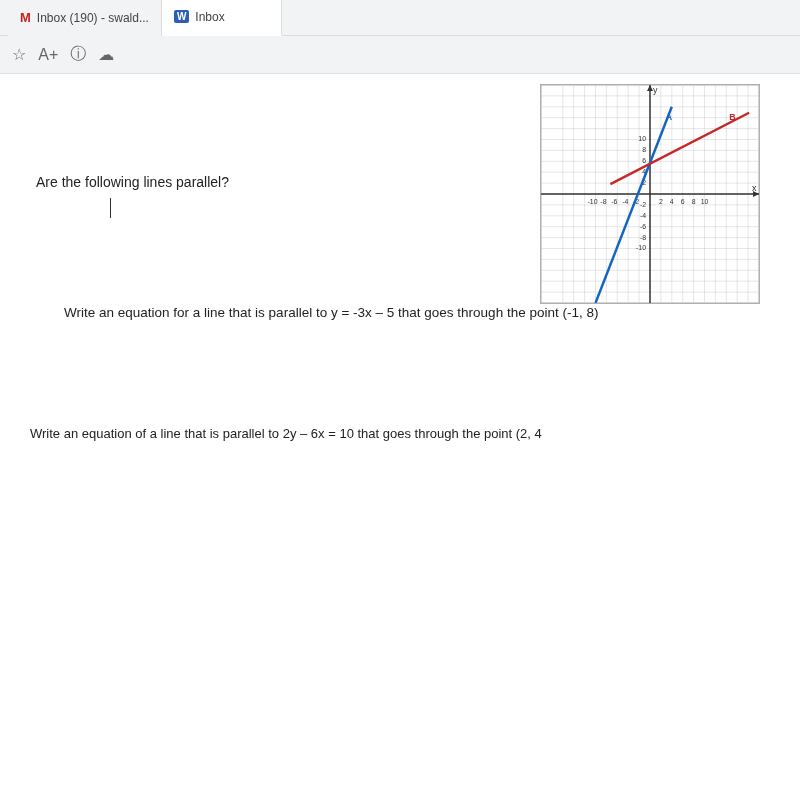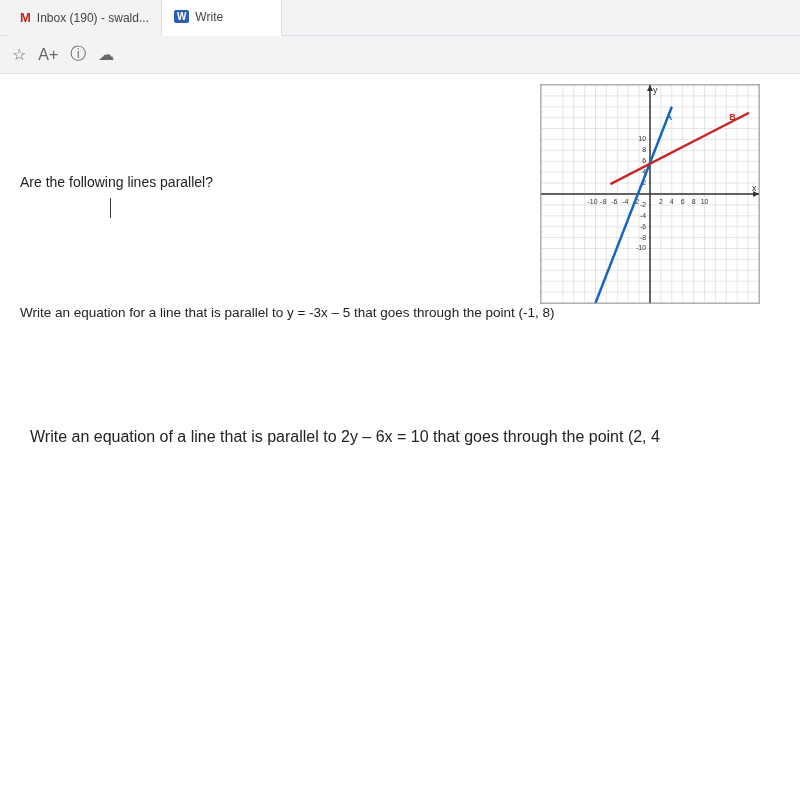--- a/index.html
+++ b/index.html
@@ -86,20 +86,21 @@
 
     
     .question-section {
       padding: 20px 20px 0 20px;
     }
 
     .question-line {
       font-size: 14px;
       color: #222;
       margin-bottom: 4px;
+      margin-left: 16px;
     }
 
     .cursor-line {
       display: flex;
       align-items: center;
       height: 28px;
       padding-left: 90px;
     }
 
     .text-cursor {
@@ -108,24 +109,25 @@
       background: #333;
       display: inline-block;
     }
 
     .write-equation-1 {
       font-size: 13.5px;
       color: #222;
       margin-top: 80px;
       padding: 0 20px;
       line-height: 1.6;
+      margin-left: 44px;
     }
 
     .write-equation-2 {
-      font-size: 16px;
+      font-size: 13px;
       color: #222;
       margin-top: 100px;
       padding: 0 30px;
       line-height: 1.6;
     }
 
     
     .graph-svg {
       border: 1px solid #b0b0b0;
       background: #fff;
@@ -134,21 +136,21 @@
 </head>
 <body>
 
 <div class="browser-bar">
   <div class="tab">
     <span class="tab-icon-gmail">M</span>
     <span>Inbox (190) - swald...</span>
   </div>
   <div class="tab active">
     <span class="tab-icon-word">W</span>
-    <span>Write</span>
+    <span>Inbox</span>
   </div>
 </div>
 
 <div class="address-bar">
   <span class="addr-icon">☆</span>
   <span class="addr-icon">A+</span>
   <span class="addr-icon">ⓘ</span>
   <span class="addr-icon">☁</span>
 </div>
 

